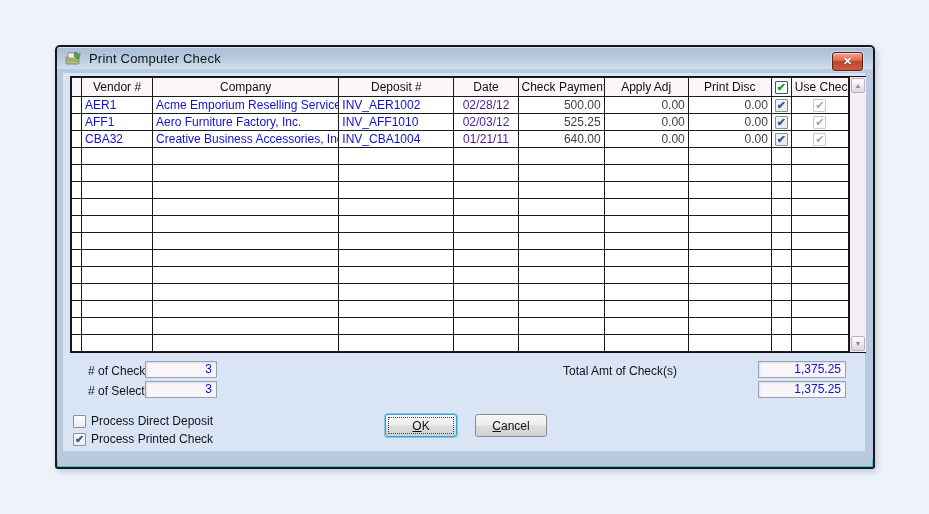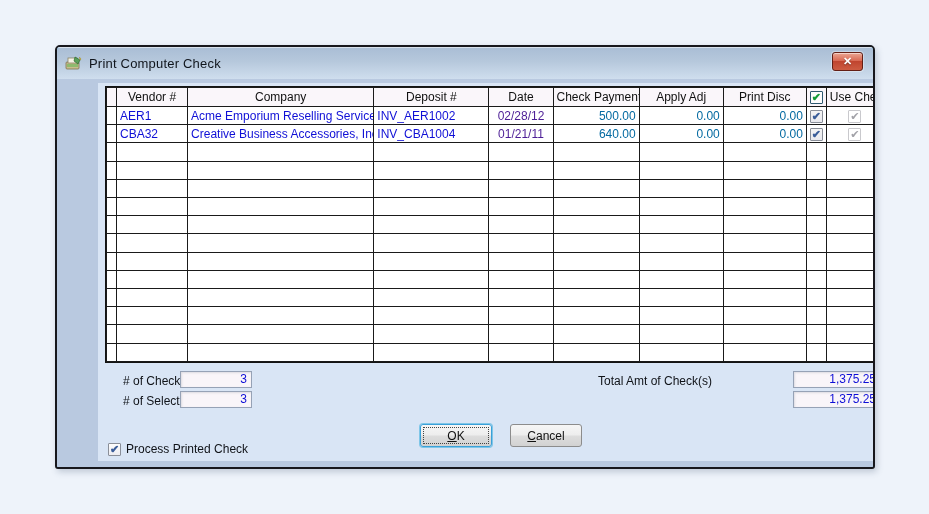--- a/index.html
+++ b/index.html
@@ -14,21 +14,21 @@
   
   .dialog {
     position:absolute; left:55px; top:45px; width:820px; height:424px;
     border:2px solid #17171c;
     border-radius:5px 5px 3px 3px;
     box-shadow:0 0 0 1px #41c4e6 inset, 2px 3px 6px rgba(60,80,110,.25);
     overflow:hidden;
     background:#b9c9e0;
   }
   .titlebar {
-    height:32px;
+    height:22px;
     background:linear-gradient(180deg,#a9bdd5 0%,#b6c8dc 45%,#cfdeee 100%);
     box-shadow:inset 0 1px 0 rgba(255,255,255,.55);
     display:flex; align-items:center;
     padding:0 20px 0 8px;
     position:relative;
   }
   .title-icon { width:17px; height:15px; margin-right:7px; flex:0 0 auto; }
   .title-text { font-size:13px; color:#10151c; letter-spacing:.2px; }
   .close-btn {
     position:absolute; right:10px; top:5px;
@@ -45,21 +45,20 @@
 
   .dialog-body {
     height:390px;
     background:#b9c9e0;
     padding:4px 8px 8px 6px;
   }
   .content {
     position:relative;
     width:100%; height:100%;
     background:#d9e5f5;
-    margin-left:35px;
   }
 
   
   .grid-wrap {
     position:absolute; left:7px; top:3px;
     width:796px; height:277px;
     border:1px solid #141414;
     display:flex;
     background:#fff;
   }
@@ -74,21 +73,21 @@
   }
   table.grid thead th {
     height:19px;
     background:#faf6fa;
     font-weight:normal;
     color:#101010;
     text-align:center;
   }
   td.c-vendor, td.c-company, td.c-invoice { text-align:left; color:#0f0fd6; }
   td.c-date { text-align:center; color:#4c1d95; }
-  td.c-amount { text-align:right; color:#0369a1; }
+  td.c-amount { text-align:right; color:#404040; }
   td.c-check { text-align:center; padding:0; }
 
   
   .cb {
     display:inline-block; width:13px; height:13px;
     background:linear-gradient(180deg,#f4f4f4,#e9e9ee);
     border:1px solid #8a8f99;
     border-radius:1px;
     line-height:11px; font-size:11px;
     text-align:center; vertical-align:middle;
@@ -216,20 +215,32 @@
                 <td class="c-invoice">INV_AER1002</td>
                 <td class="c-date">02/28/12</td>
                 <td class="c-amount">500.00</td>
                 <td class="c-amount">0.00</td>
                 <td class="c-amount">0.00</td>
                 <td class="c-check"><span class="cb"><span class="ck-blue">✔</span></span></td>
                 <td class="c-check"><span class="cb cb-disabled"><span class="ck-gray">✔</span></span></td>
               </tr>
               <tr>
                 <td class="c-check"></td>
+                <td class="c-vendor">AFF1</td>
+                <td class="c-company">Aero Furniture Factory, Inc.</td>
+                <td class="c-invoice">INV_AFF1010</td>
+                <td class="c-date">02/03/12</td>
+                <td class="c-amount">525.25</td>
+                <td class="c-amount">0.00</td>
+                <td class="c-amount">0.00</td>
+                <td class="c-check"><span class="cb"><span class="ck-blue">✔</span></span></td>
+                <td class="c-check"><span class="cb cb-disabled"><span class="ck-gray">✔</span></span></td>
+              </tr>
+              <tr>
+                <td class="c-check"></td>
                 <td class="c-vendor">CBA32</td>
                 <td class="c-company">Creative Business Accessories, Inc.</td>
                 <td class="c-invoice">INV_CBA1004</td>
                 <td class="c-date">01/21/11</td>
                 <td class="c-amount">640.00</td>
                 <td class="c-amount">0.00</td>
                 <td class="c-amount">0.00</td>
                 <td class="c-check"><span class="cb"><span class="ck-blue">✔</span></span></td>
                 <td class="c-check"><span class="cb cb-disabled"><span class="ck-gray">✔</span></span></td>
               </tr>
@@ -387,20 +398,24 @@
 
       <span class="lbl" style="left:25px; top:291px;"># of Checks</span>
       <div class="field" style="left:82px; top:288px; width:72px;">3</div>
       <span class="lbl" style="left:25px; top:311px;"># of Selected</span>
       <div class="field" style="left:82px; top:308px; width:72px;">3</div>
 
       <span class="lbl" style="left:500px; top:291px; width:175px; text-align:left;">Total Amt of Check(s)</span>
       <div class="field" style="left:695px; top:288px; width:88px;">1,375.25</div>
       <div class="field" style="left:695px; top:308px; width:88px;">1,375.25</div>
 
+      <div class="opt-row" style="left:10px; top:341px;">
+        <span class="opt-box"></span>
+        <span class="opt-label">Process Direct Deposit</span>
+      </div>
       <div class="opt-row" style="left:10px; top:359px;">
         <span class="opt-box">✔</span>
         <span class="opt-label">Process Printed Check</span>
       </div>
 
       <button class="btn btn-default" style="left:322px; top:341px;"><u>O</u>K</button>
       <button class="btn" style="left:412px; top:341px;"><u>C</u>ancel</button>
 
     </div>
   </div>

